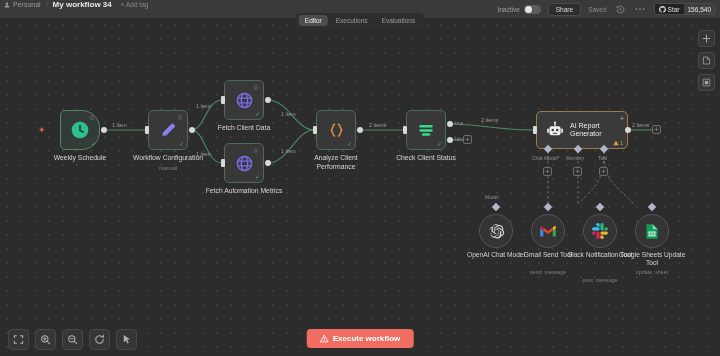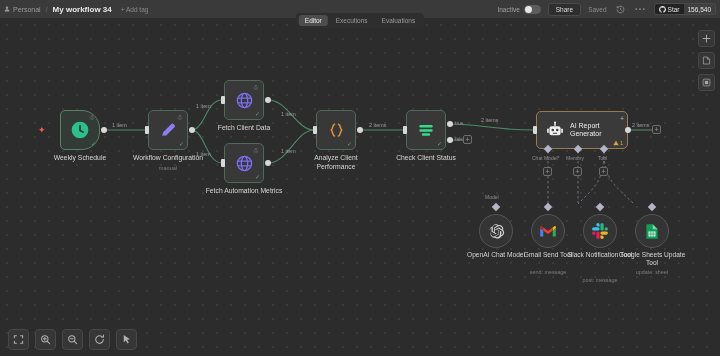--- a/index.html
+++ b/index.html
@@ -10,21 +10,21 @@
     font-family: "Liberation Sans", sans-serif;
     -webkit-font-smoothing: antialiased;
   }
   .app { position: relative; width: 720px; height: 356px; }
 
   
   .header {
     position: absolute; top: 0; left: 0;
     width: 720px; height: 18px;
     background: #3a3a3a;
-    display: flex; align-items: center;
+    display: flex; align-items: flex-start;
     padding: 0 4px;
     z-index: 40;
   }
   .hd-left { display: flex; align-items: center; gap: 5px; }
   .personal {
     display: flex; align-items: center; gap: 3px;
     color: #9a9a9a; font-size: 7px;
   }
   .person-icon { width: 6px; height: 6px; display: block; }
   .sep-slash { color: #6a6a6a; font-size: 7px; }
@@ -575,15 +575,23 @@
             <path d="M13.8 1.5v3h-3"></path>
         </svg>
       </div>
       <div class="bot-btn">
         <svg width="11" height="11" viewBox="0 0 16 16" fill="#b0b0b0">
             <path d="M4 1.5l9 6-4 1 2.4 4.4-1.9 1L7 9.6 4 12z"></path>
           </svg>
       </div>
     </div>
 
+    <div class="exec-btn">
+      <svg width="9" height="9" viewBox="0 0 16 16" fill="none" stroke="#fff" stroke-width="1.5" stroke-linejoin="round">
+        <path d="M8 2L15 14H1z"></path>
+          <path d="M8 6.5v3.2" stroke-linecap="round"></path>
+          <path d="M8 11.6v.1" stroke-linecap="round"></path>
+      </svg>
+      <span>Execute workflow</span>
+    </div>
 
   </div>
 </div>
 
 </body></html>

